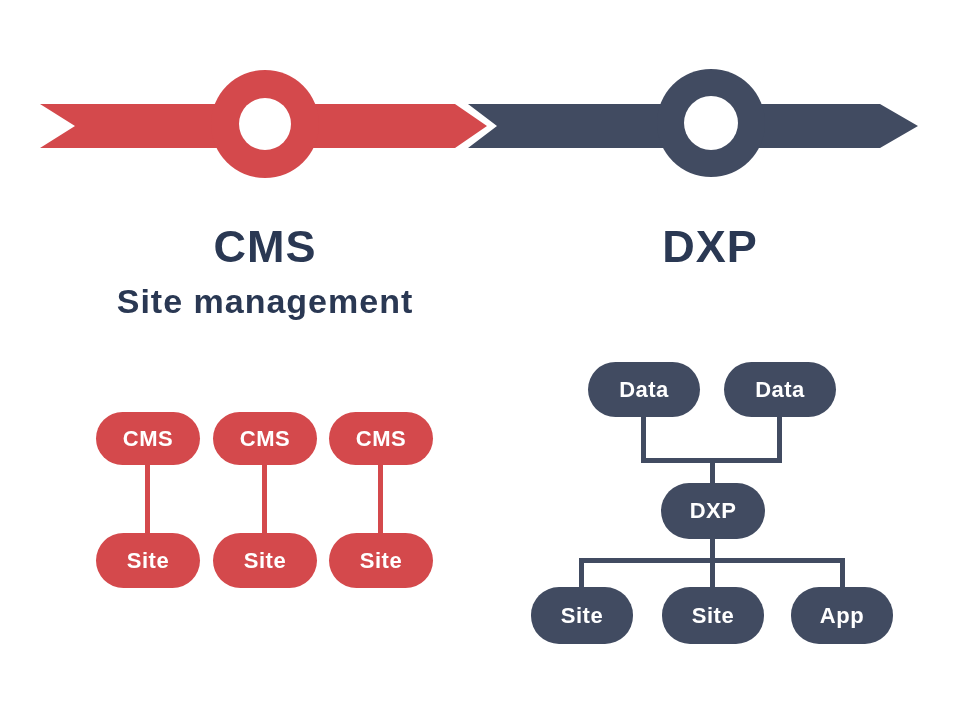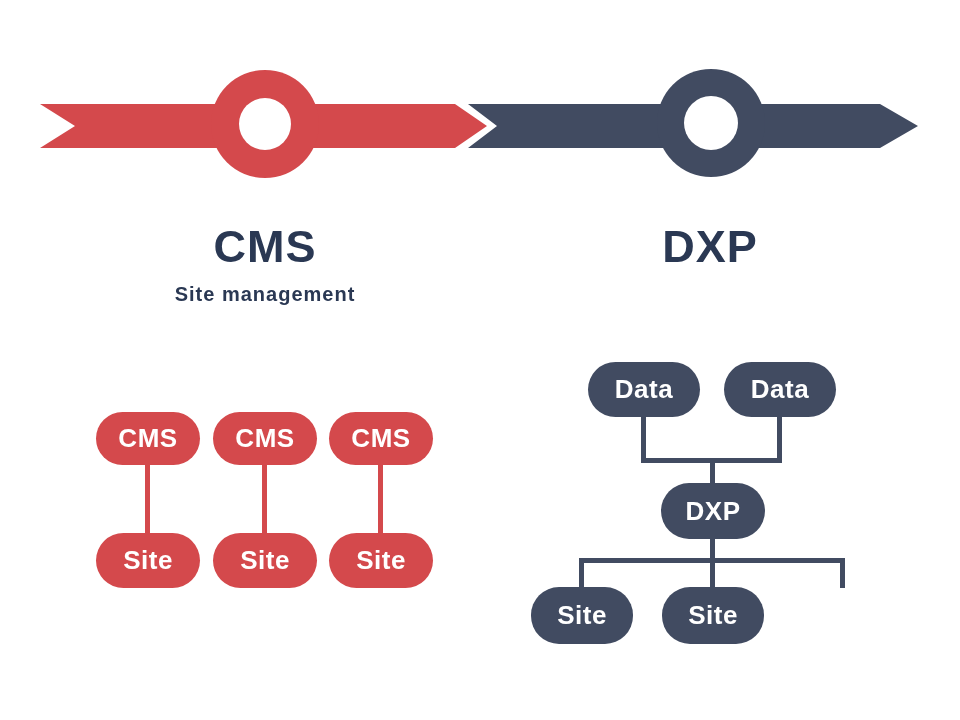--- a/index.html
+++ b/index.html
@@ -32,33 +32,33 @@
     text-align: center;
     color: #2a3853;
     font-weight: 700;
     line-height: 1;
   }
   .heading-title {
     font-size: 45px;
     letter-spacing: 1px;
   }
   .heading-subtitle {
-    font-size: 20px;
+    font-size: 34px;
     letter-spacing: 1px;
   }
 
   
   .pill {
     position: absolute;
     display: flex;
     align-items: center;
     justify-content: center;
     border-radius: 28px;
     color: #ffffff;
-    font-size: 26px;
+    font-size: 22px;
     font-weight: 700;
     letter-spacing: 0.5px;
   }
   .pill-red { background: #d4494c; }
   .pill-navy { background: #414b61; }
 
   
   .line {
     position: absolute;
   }
@@ -111,14 +111,15 @@
   <div class="pill pill-navy" style="left:661px; top:483px; width:104px; height:56px;">DXP</div>
 
   <div class="line line-navy" style="left:710px; top:539px; width:5px; height:22px;"></div>
   <div class="line line-navy" style="left:579px; top:558px; width:266px; height:5px;"></div>
   <div class="line line-navy" style="left:579px; top:558px; width:5px; height:30px;"></div>
   <div class="line line-navy" style="left:710px; top:558px; width:5px; height:30px;"></div>
   <div class="line line-navy" style="left:840px; top:558px; width:5px; height:30px;"></div>
 
   <div class="pill pill-navy" style="left:531px; top:587px; width:102px; height:57px;">Site</div>
   <div class="pill pill-navy" style="left:662px; top:587px; width:102px; height:57px;">Site</div>
+  <div class="pill pill-navy" style="left:791px; top:587px; width:102px; height:57px;">App</div>
 
 </div>
 
 </body></html>

